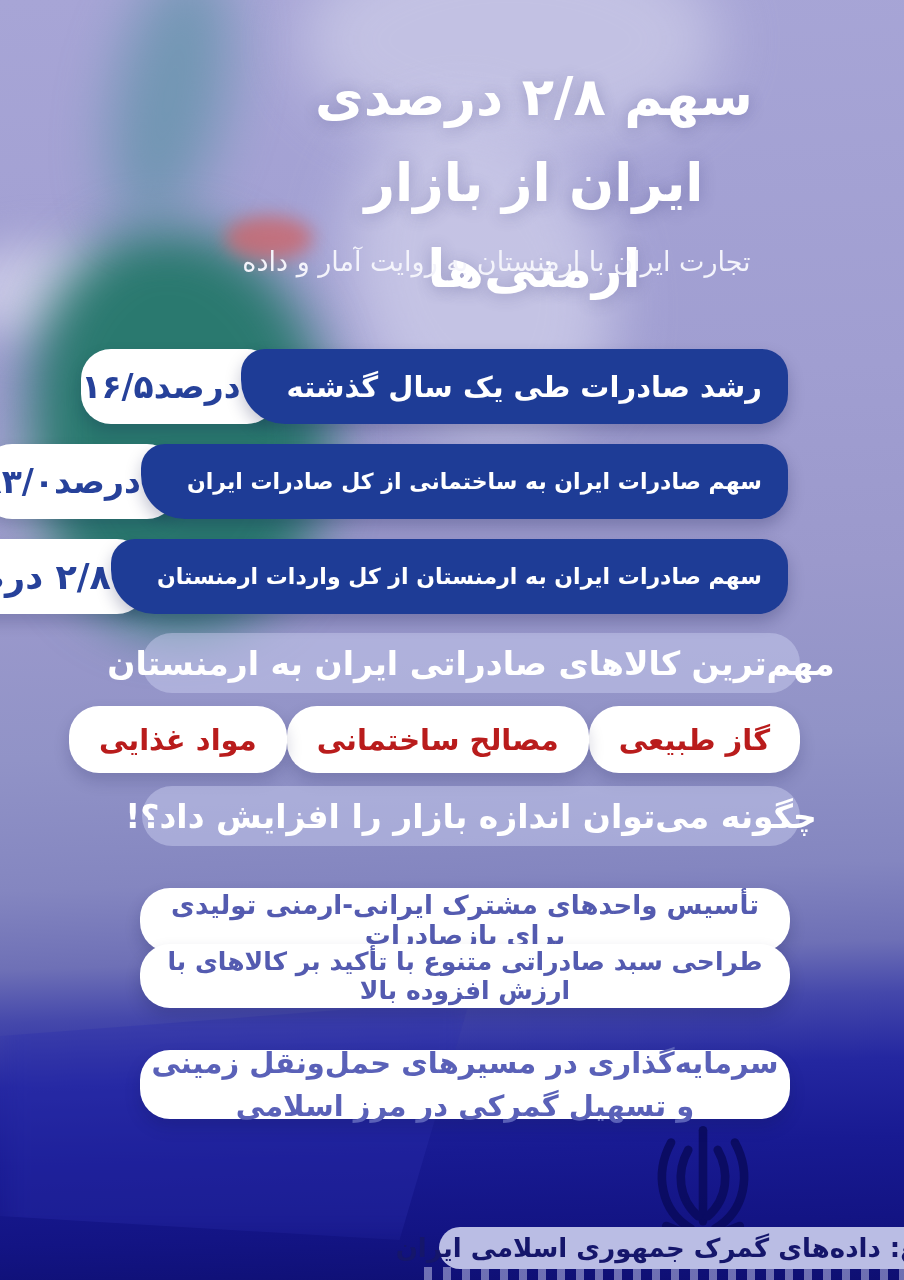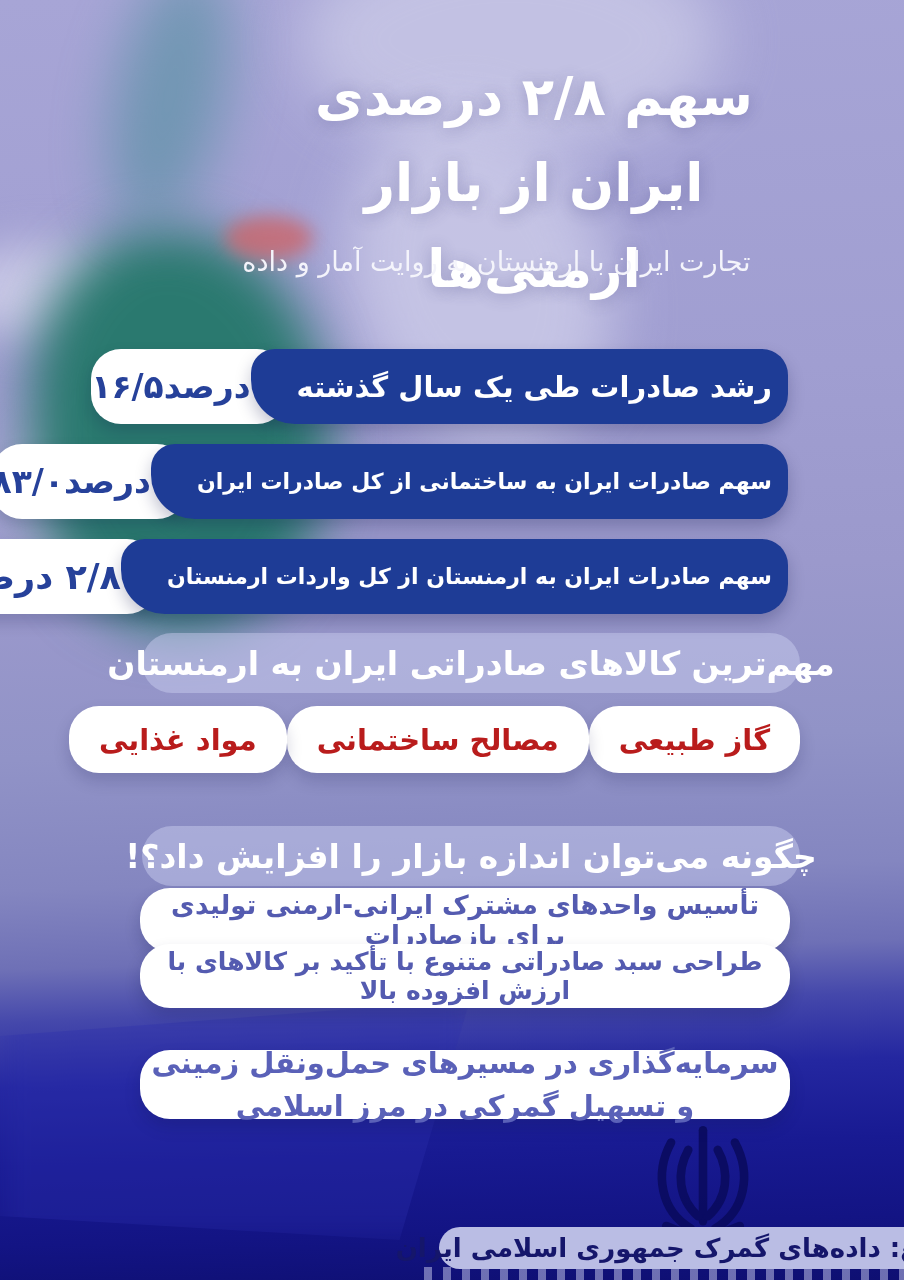--- a/index.html
+++ b/index.html
@@ -31,37 +31,37 @@
   .title { position:absolute; top:54px; right:90px; width:560px; text-align:center;
     color:#ffffff; font-weight:800; font-size:53px; line-height:1.62;
     text-shadow:0 2px 16px rgba(55,55,120,.3); }
   .subtitle { position:absolute; top:246px; right:120px; width:575px; text-align:center;
     color:#f4f4fb; font-weight:400; font-size:27px; }
 
   .stat { position:absolute; right:116px; width:633px; height:75px; display:flex; align-items:stretch; }
   .stat-s1 { top:349px; } .stat-s2 { top:444px; } .stat-s3 { top:539px; }
   .stat-label { flex:1; background:#1e3c96; border-radius:24px 26px 30px 44px;
     display:flex; align-items:center; justify-content:flex-start;
-    padding:0 16px 0 46px; color:#ffffff; font-weight:700;
+    padding:0 26px 0 46px; color:#ffffff; font-weight:700;
     position:relative; z-index:2; white-space:nowrap;
     box-shadow:0 8px 16px rgba(15,18,70,.25); }
   .stat-s1 .stat-label { font-size:29px; }
   .stat-s2 .stat-label, .stat-s3 .stat-label { font-size:22px; }
   .stat-value { width:244px; background:#ffffff; border-radius:30px;
     display:flex; align-items:center; justify-content:center;
     margin-right:-36px; padding-right:36px; z-index:1;
     color:#26419a; font-weight:800; font-size:33px; white-space:nowrap;
     box-shadow:0 8px 16px rgba(15,18,70,.2); }
   .stat-s3 .stat-value { font-size:35px; }
 
   .sec-head { position:absolute; right:104px; width:658px; height:60px;
     background:rgba(200,203,238,.5); border-radius:30px;
     display:flex; align-items:center; justify-content:center;
     color:#ffffff; font-weight:800; font-size:33px; white-space:nowrap; }
-  .sec-head-1 { top:633px; } .sec-head-2 { top:826px; }
+  .sec-head-1 { top:633px; } .sec-head-2 { top:786px; }
 
   .pill-row { position:absolute; top:706px; right:104px; width:658px;
     display:flex; justify-content:space-between; }
   .pill { height:67px; background:#ffffff; border-radius:30px;
     display:flex; align-items:center; justify-content:center;
     padding:0 30px; color:#b91c1c; font-weight:700; font-size:29px; white-space:nowrap;
     box-shadow:0 8px 16px rgba(15,18,70,.18); }
 
   .sugg { position:absolute; right:114px; width:650px; background:#ffffff; border-radius:30px;
     display:flex; flex-direction:column; align-items:center; justify-content:center;

